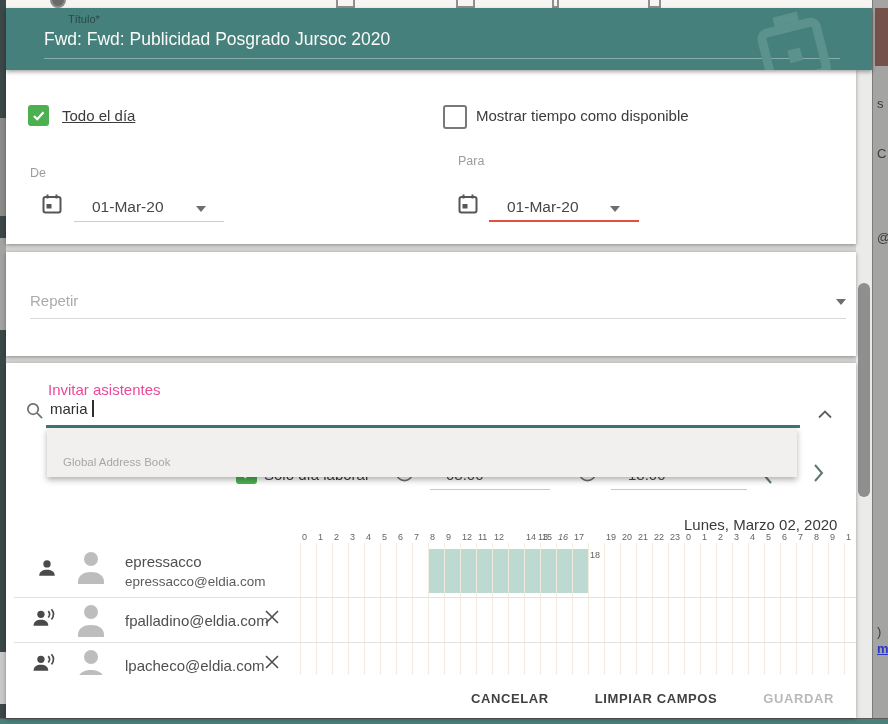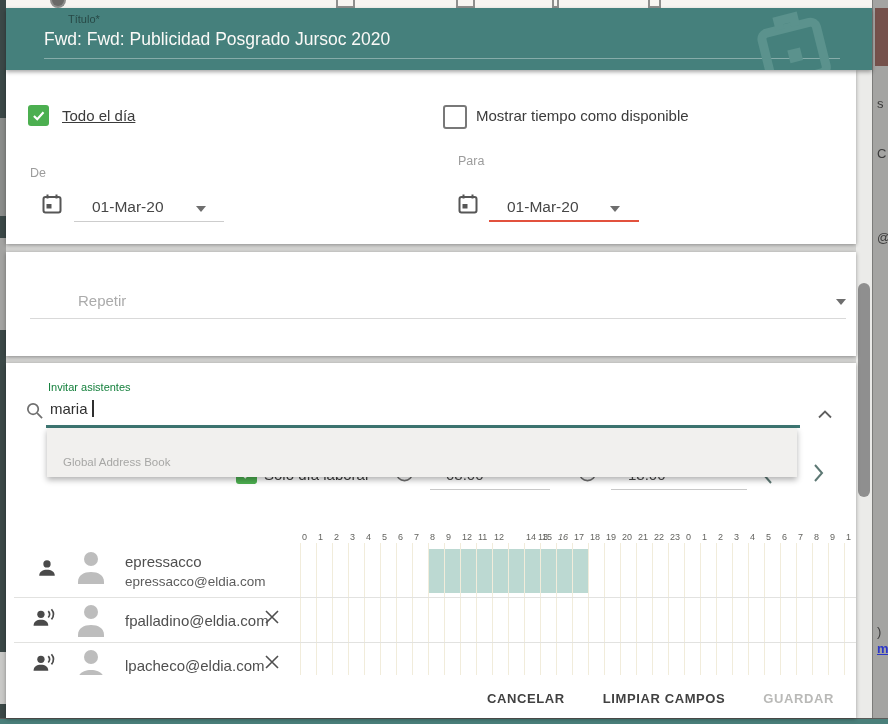--- a/index.html
+++ b/index.html
@@ -37,23 +37,23 @@
   .checkbox-on{width:21px;height:21px;background:#4CAF50;border-radius:3px;
                display:flex;align-items:center;justify-content:center;}
   .checkbox-off{width:20px;height:20px;background:#fff;border:2px solid #787878;border-radius:3px;}
   .opt-label{font-size:15px;color:#3b3b3b;}
   .sm-label{font-size:12.5px;color:#9c9c9c;}
   .date-text{font-size:15.5px;color:#474747;}
   .caret{width:0;height:0;border-left:5px solid transparent;border-right:5px solid transparent;
          border-top:6px solid #6e6e6e;}
   .u-gray{height:1px;background:#cdcdcd;}
   .u-red{height:2px;background:#E2513D;}
-  .placeholder{font-size:15px;color:#ababab;margin-left:48px;}
-
-  .invite-label{font-size:11px;color:#15803d;}
+  .placeholder{font-size:15px;color:#ababab;}
+
+  .invite-label{font-size:15px;color:#ec4899;}
   .query-text{font-size:15px;color:#303030;}
   .cursor{width:1.5px;height:17px;background:#2f2f2f;}
   .invite-underline{height:3px;background:#3d7672;}
 
   .work-row{z-index:1;}
   .work-label{font-size:15px;color:#3c3c3c;}
   .time-text{font-size:15px;color:#474747;}
   .u-time{height:1px;background:#c9c9c9;}
 
   .autocomplete{left:41px;top:65px;width:750px;height:49px;background:#f1f0ee;z-index:5;
@@ -65,21 +65,21 @@
   .day-title{position:absolute;top:5px;font-size:15px;font-weight:500;color:#3a3a3a;white-space:nowrap;}
   .hour-label{position:absolute;top:21px;font-size:9px;color:#63635f;}
   .grid-line{position:absolute;top:32px;bottom:0;width:1px;background:#f1ecdb;}
   .busy{position:absolute;background:#bcd9d2;}
   .row-sep{position:absolute;left:8px;right:0;height:1px;background:#e2e2e0;}
   .att-name{position:absolute;font-size:15px;color:#4f4f4f;white-space:nowrap;}
   .att-email{position:absolute;font-size:13.5px;color:#5c5c5c;white-space:nowrap;}
   .att-email-lg{position:absolute;font-size:15px;color:#4f4f4f;white-space:nowrap;}
 
   .footer{left:0;right:8px;top:322px;height:26px;display:flex;justify-content:flex-end;
-          align-items:center;gap:26px;padding-right:8px;}
+          align-items:center;gap:34px;padding-right:8px;}
   .btn{font-size:13px;font-weight:700;letter-spacing:0.6px;color:#414141;background:none;
        border:none;font-family:inherit;cursor:pointer;}
   .btn-disabled{color:#b9b9b7;}
 
   .scroll-track{left:850px;top:62px;width:16px;height:648px;background:#ebebe9;}
   .scroll-thumb{left:852px;top:275px;width:12px;height:214px;background:#8f8f8f;border-radius:7px;}
 </style>
 </head>
 <body>
 
@@ -216,20 +216,21 @@
               <path d="M3 2l7 8-7 8"></path>
             </svg>
         </div>
       </div>
 
       <div class="abs autocomplete">
         <div class="ac-source">Global Address Book</div>
       </div>
 
       <div class="abs scheduler">
+        <div class="day-title" style="left:678px;">Lunes, Marzo 02, 2020</div>
         <div>
             <div class="busy" style="left: 422px; width: 160px; top: 38px; height: 44px;"></div>
             <div class="grid-line" style="left: 294px;"></div>
             <div class="grid-line" style="left: 310px;"></div>
             <div class="grid-line" style="left: 326px;"></div>
             <div class="grid-line" style="left: 342px;"></div>
             <div class="grid-line" style="left: 358px;"></div>
             <div class="grid-line" style="left: 374px;"></div>
             <div class="grid-line" style="left: 390px;"></div>
             <div class="grid-line" style="left: 406px;"></div>
@@ -271,21 +272,21 @@
             <div class="hour-label" style="left: 424px;">8</div>
             <div class="hour-label" style="left: 440px;">9</div>
             <div class="hour-label" style="left: 456px;">12</div>
             <div class="hour-label" style="left: 472px;">11</div>
             <div class="hour-label" style="left: 488px;">12</div>
             <div class="hour-label" style="left: 504px; margin-left: 28px;">13</div>
             <div class="hour-label" style="left: 520px;">14</div>
             <div class="hour-label" style="left: 536px;">15</div>
             <div class="hour-label" style="left: 552px; font-style: italic;">16</div>
             <div class="hour-label" style="left: 568px;">17</div>
-            <div class="hour-label" style="left: 584px;">18</div>
+            <div class="hour-label" style="left: 584px; margin-top: 18px;">18</div>
             <div class="hour-label" style="left: 600px;">19</div>
             <div class="hour-label" style="left: 616px;">20</div>
             <div class="hour-label" style="left: 632px;">21</div>
             <div class="hour-label" style="left: 648px;">22</div>
             <div class="hour-label" style="left: 664px;">23</div>
             <div class="hour-label" style="left: 680px;">0</div>
             <div class="hour-label" style="left: 696px;">1</div>
             <div class="hour-label" style="left: 712px;">2</div>
             <div class="hour-label" style="left: 728px;">3</div>
             <div class="hour-label" style="left: 744px;">4</div>

